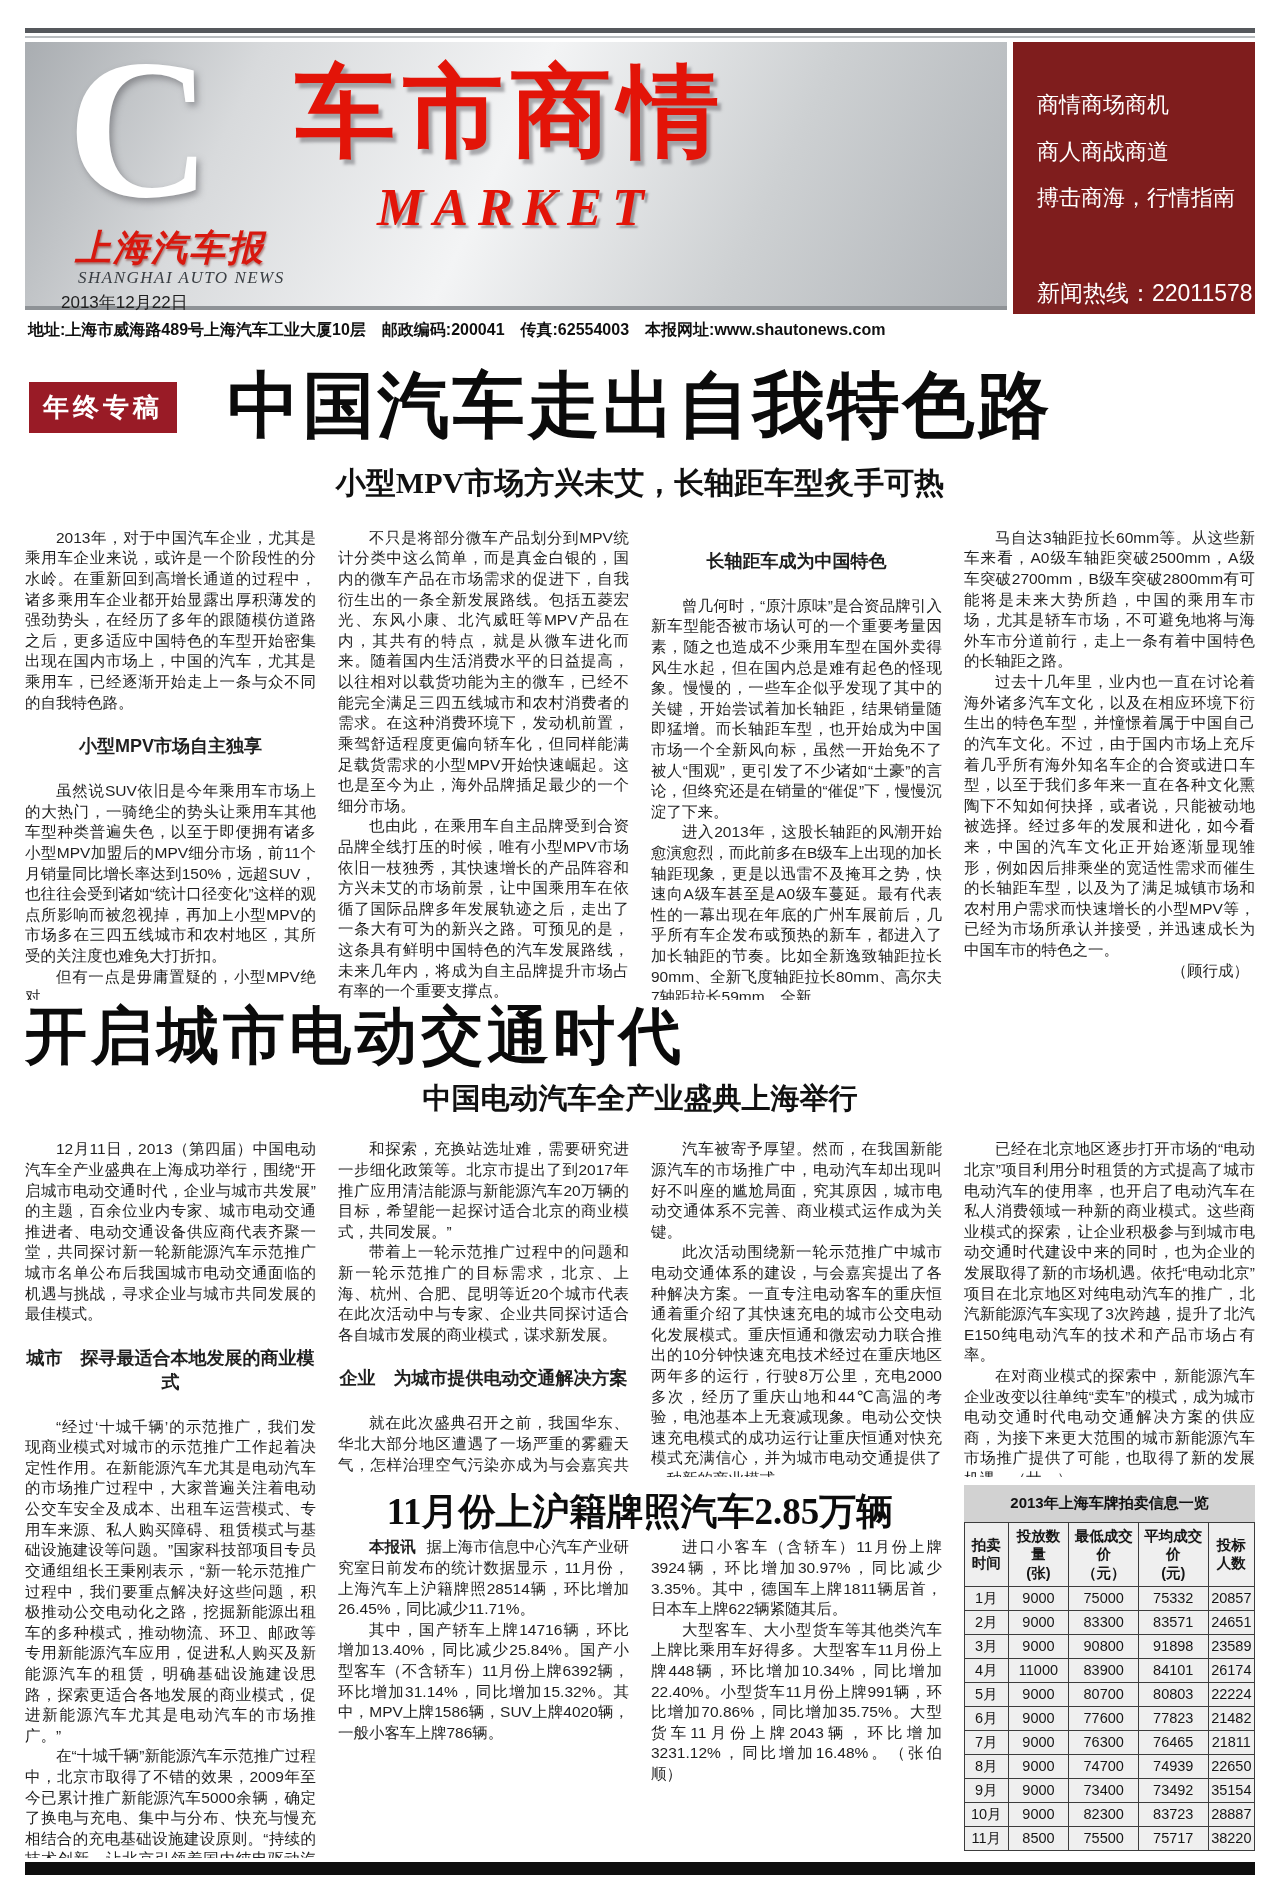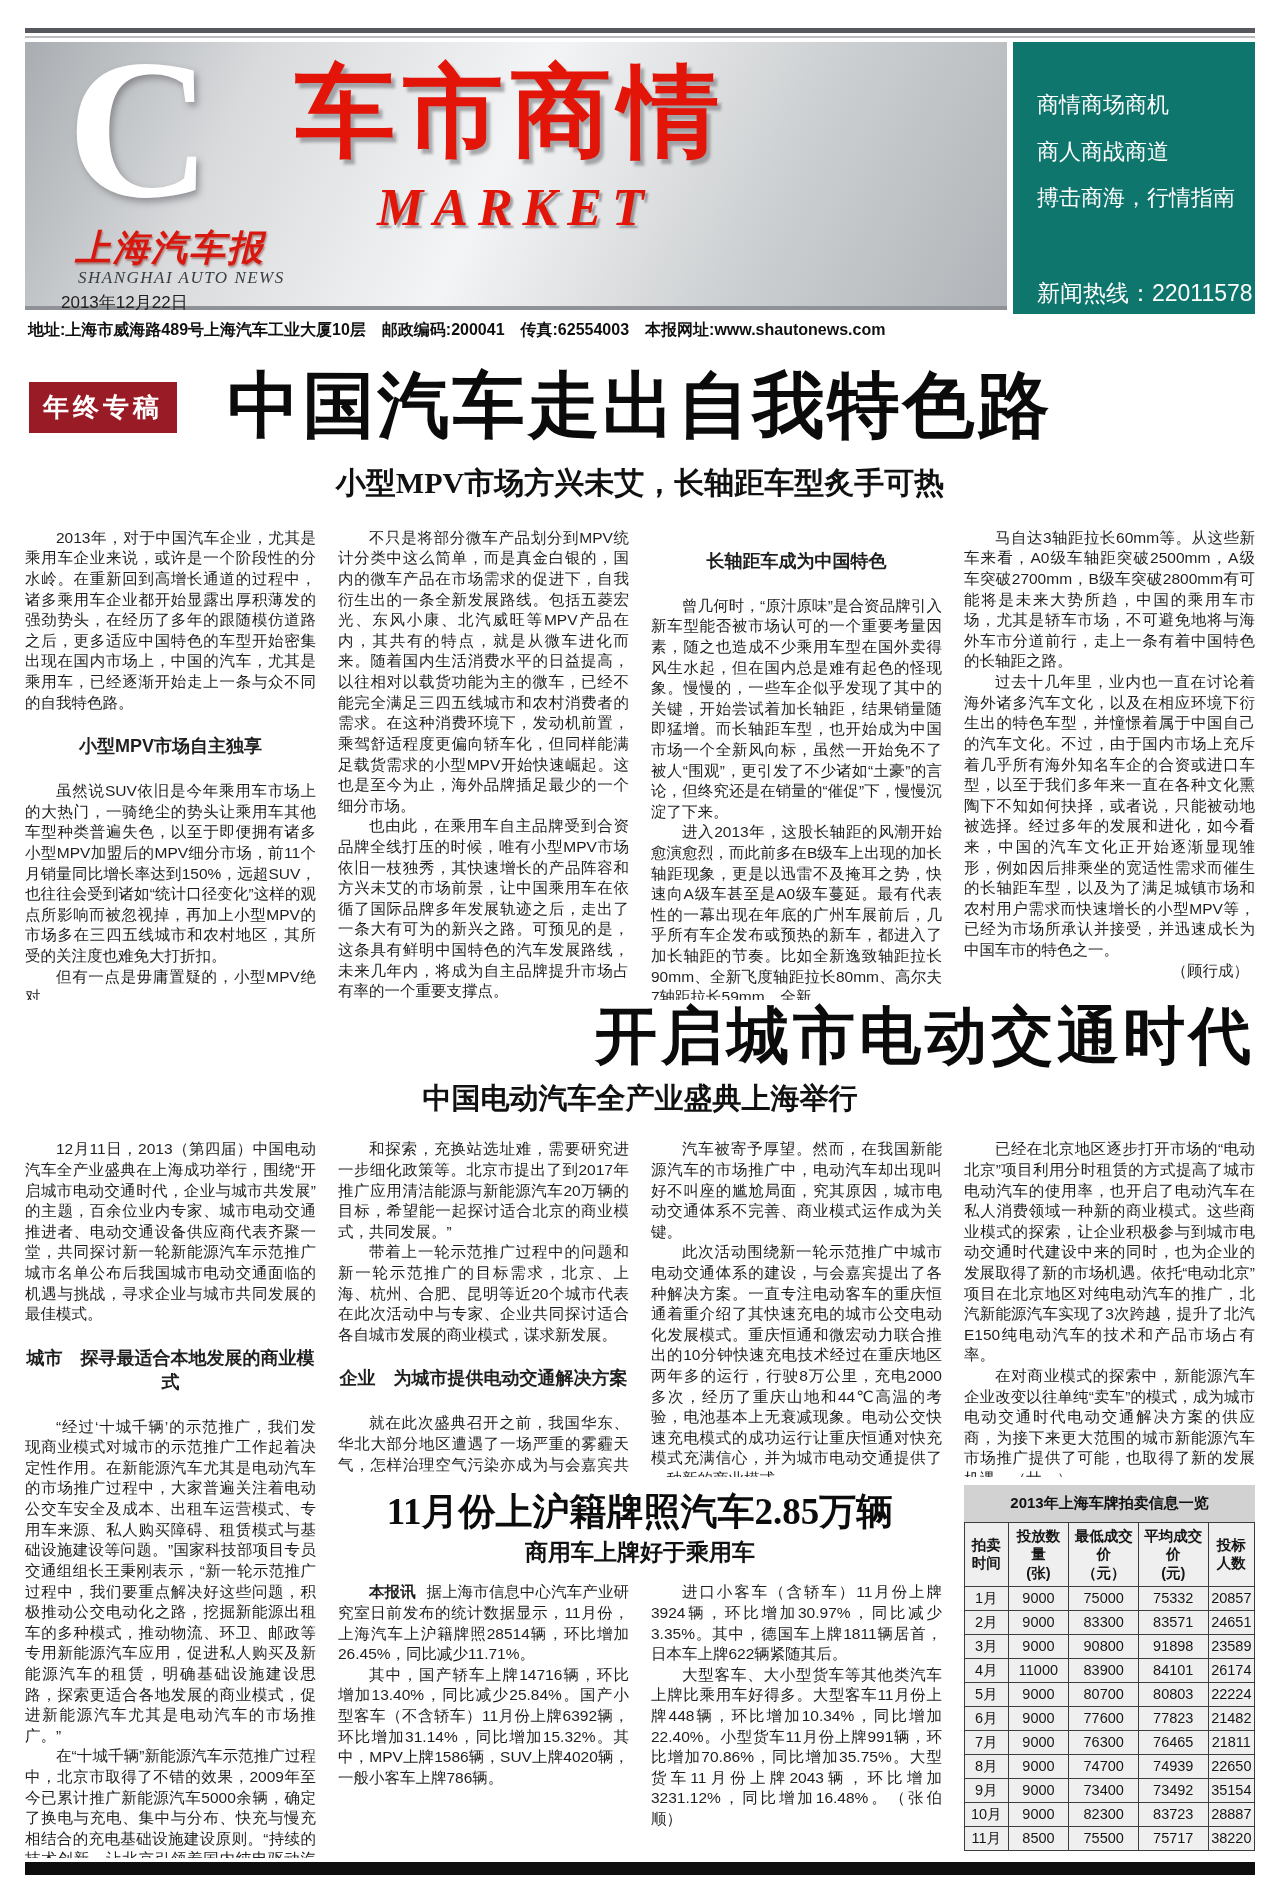--- a/index.html
+++ b/index.html
@@ -39,21 +39,21 @@
     letter-spacing:8px; text-shadow:4px 5px 3px rgba(120,120,125,.6); white-space:nowrap;
   }
   .title-en {
     position:absolute; left:352px; top:136px; font-family:"Liberation Serif","DejaVu Serif",serif;
     font-style:italic; font-weight:bold; font-size:52px; letter-spacing:10px; color:#e31408;
     text-shadow:3px 3px 2px rgba(95,95,100,.55);
   }
 
   
   .green-box {
-    position:absolute; left:1013px; top:42px; width:242px; height:272px; background:#0f766e; color:#ffffff;
+    position:absolute; left:1013px; top:42px; width:242px; height:272px; background:#7f1d1d; color:#ffffff;
   }
   .green-lines { position:absolute; left:24px; top:40px; font-size:22px; line-height:2.12; white-space:nowrap; }
   .hotline { position:absolute; left:24px; top:236px; font-size:23px; }
 
   
   .address {
     position:absolute; left:28px; top:320px; width:1228px; font-size:16px; font-weight:bold; color:#101010;
     white-space:nowrap;
   }
 
@@ -75,21 +75,21 @@
   }
   .a1-deck {
     margin:0 0 24px; text-align:center; font-family:"Liberation Serif","DejaVu Serif",serif;
     font-size:30px; font-weight:bold; color:#111;
   }
   .cols { display:flex; gap:22px; }
 
   
   .sec-article2 { position:absolute; left:25px; right:25px; top:1000px; height:858px; overflow:hidden; }
   .a2-headline {
-    margin:0 0 8px; text-align:right; font-size:62px; font-weight:900;
+    margin:0 0 8px; text-align:left; font-size:62px; font-weight:900;
     letter-spacing:4px; color:#0b0b0b; line-height:1.15;
   }
   .a2-deck {
     margin:0 0 20px; text-align:center; font-family:"Liberation Serif","DejaVu Serif",serif;
     font-size:29px; font-weight:bold; color:#111;
   }
   .lower-grid { display:grid; grid-template-columns:repeat(4,1fr); grid-template-rows:338px auto; column-gap:22px; }
   .g-a2c1 { grid-column:1; grid-row:1 / 3; }
   .g-a2c2 { grid-column:2; grid-row:1; }
   .g-a2c3 { grid-column:3; grid-row:1; }
@@ -197,21 +197,20 @@
       <p data-interactable="false">此次活动围绕新一轮示范推广中城市电动交通体系的建设，与会嘉宾提出了各种解决方案。一直专注电动客车的重庆恒通着重介绍了其快速充电的城市公交电动化发展模式。重庆恒通和微宏动力联合推出的10分钟快速充电技术经过在重庆地区两年多的运行，行驶8万公里，充电2000多次，经历了重庆山地和44℃高温的考验，电池基本上无衰减现象。电动公交快速充电模式的成功运行让重庆恒通对快充模式充满信心，并为城市电动交通提供了一种新的商业模式。</p>
     </div>
 
     <div class="col g-a2c4 clip" data-interactable="false">
       <p data-interactable="false">已经在北京地区逐步打开市场的“电动北京”项目利用分时租赁的方式提高了城市电动汽车的使用率，也开启了电动汽车在私人消费领域一种新的商业模式。这些商业模式的探索，让企业积极参与到城市电动交通时代建设中来的同时，也为企业的发展取得了新的市场机遇。依托“电动北京”项目在北京地区对纯电动汽车的推广，北汽新能源汽车实现了3次跨越，提升了北汽E150纯电动汽车的技术和产品市场占有率。</p>
       <p data-interactable="false">在对商业模式的探索中，新能源汽车企业改变以往单纯“卖车”的模式，成为城市电动交通时代电动交通解决方案的供应商，为接下来更大范围的城市新能源汽车市场推广提供了可能，也取得了新的发展机遇。（廿一）</p>
     </div>
 
     <div class="g-a3" data-interactable="false">
       <div class="a3-headline" data-interactable="false">11月份上沪籍牌照汽车2.85万辆</div>
-      <div class="a3-deck" data-interactable="false">商用车上牌好于乘用车</div>
       <div class="cols" data-interactable="false">
         <div class="col" data-interactable="false">
           <p data-interactable="false"><span class="lead-tag" data-interactable="false">本报讯</span><span data-interactable="false">据上海市信息中心汽车产业研究室日前发布的统计数据显示，11月份，上海汽车上沪籍牌照28514辆，环比增加26.45%，同比减少11.71%。</span></p>
           <p data-interactable="false">其中，国产轿车上牌14716辆，环比增加13.40%，同比减少25.84%。国产小型客车（不含轿车）11月份上牌6392辆，环比增加31.14%，同比增加15.32%。其中，MPV上牌1586辆，SUV上牌4020辆，一般小客车上牌786辆。</p>
         </div>
         <div class="col" data-interactable="false">
           <p data-interactable="false">进口小客车（含轿车）11月份上牌3924辆，环比增加30.97%，同比减少3.35%。其中，德国车上牌1811辆居首，日本车上牌622辆紧随其后。</p>
           <p data-interactable="false">大型客车、大小型货车等其他类汽车上牌比乘用车好得多。大型客车11月份上牌448辆，环比增加10.34%，同比增加22.40%。小型货车11月份上牌991辆，环比增加70.86%，同比增加35.75%。大型货车11月份上牌2043辆，环比增加3231.12%，同比增加16.48%。（张伯顺）</p>
         </div>
       </div>

